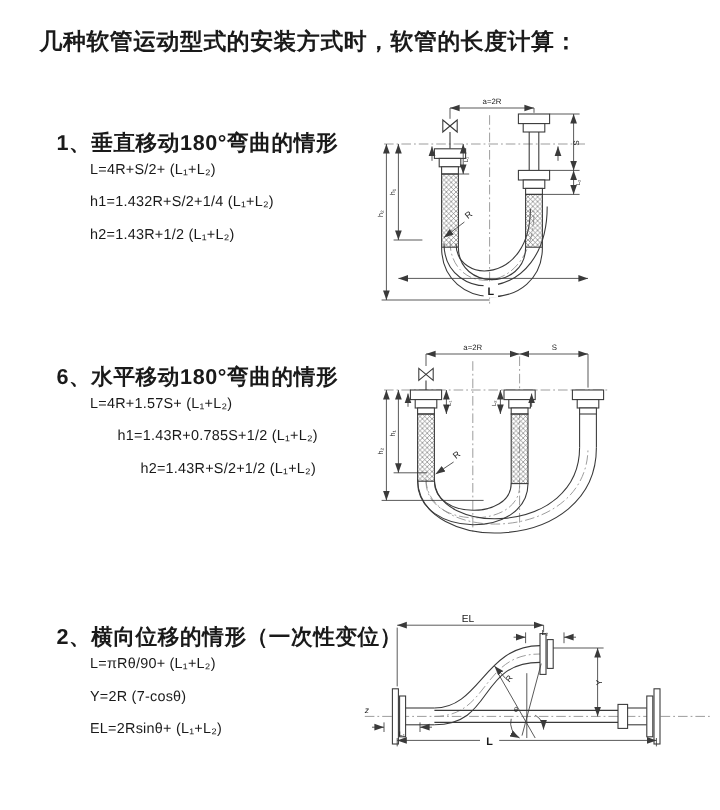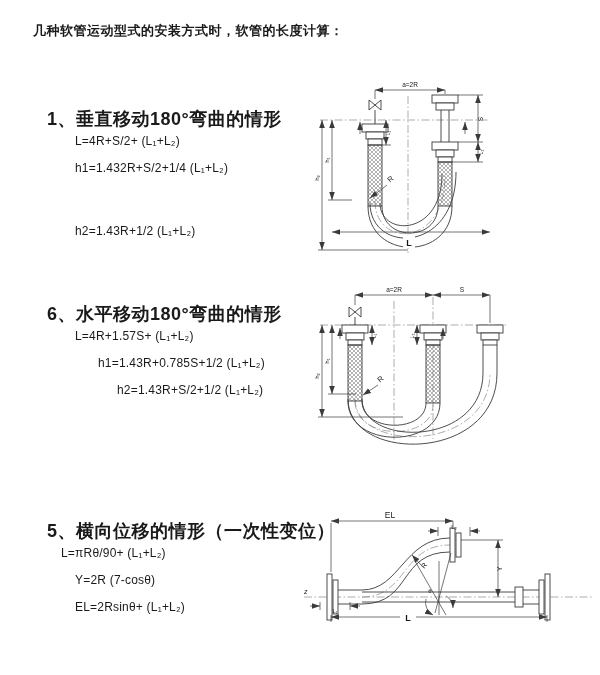--- a/index.html
+++ b/index.html
@@ -1,48 +1,48 @@
 <!DOCTYPE html>
 <html><head>
 <meta charset="utf-8">
 <style>
   html,body{margin:0;padding:0;}
   body{
     width:600px;height:675px;background:#ffffff;position:relative;overflow:hidden;
     font-family:"Liberation Sans","DejaVu Sans",sans-serif;color:#1a1a1a;
   }
   .abs{position:absolute;white-space:nowrap;}
-  .doc-title{font-size:13px;font-weight:bold;letter-spacing:0.5px;text-align:right;}
+  .doc-title{font-size:19px;font-weight:bold;letter-spacing:0.5px;text-align:right;}
   .sec-heading{font-size:18px;font-weight:bold;letter-spacing:0.5px;}
   .formula{font-size:12px;font-weight:400;letter-spacing:0.2px;}
   svg{position:absolute;overflow:visible;}
   svg .s{stroke:#3a3a3a;stroke-width:0.9;fill:none;}
   svg .sf{stroke:#3a3a3a;stroke-width:0.9;fill:#ffffff;}
   svg .braid{stroke:#3a3a3a;stroke-width:0.9;}
   svg .cl{stroke:#8a8a8a;stroke-width:0.7;fill:none;stroke-dasharray:8,2.5,1.5,2.5;}
   svg .dim{stroke:#3a3a3a;stroke-width:0.7;fill:none;}
   svg text{fill:#1a1a1a;font-family:"Liberation Sans","DejaVu Sans",sans-serif;}
 </style>
 </head>
 <body>
 
 <div class="abs doc-title" style="left:33px;top:22px;">几种软管运动型式的安装方式时，软管的长度计算：</div>
 
 <div class="abs sec-heading" style="left:47px;top:107px;">1、垂直移动180°弯曲的情形</div>
 <div class="abs formula" style="left:75px;top:134px;">L=4R+S/2+ (L₁+L₂)</div>
 <div class="abs formula" style="left:75px;top:161px;">h1=1.432R+S/2+1/4 (L₁+L₂)</div>
-<div class="abs formula" style="left:75px;top:188px;margin-top:36px;">h2=1.43R+1/2 (L₁+L₂)</div>
+<div class="abs formula" style="left:75px;top:188px;">h2=1.43R+1/2 (L₁+L₂)</div>
 
 <div class="abs sec-heading" style="left:47px;top:302px;">6、水平移动180°弯曲的情形</div>
 <div class="abs formula" style="left:75px;top:329px;">L=4R+1.57S+ (L₁+L₂)</div>
 <div class="abs formula" style="left:75px;top:356px;margin-left:23px;">h1=1.43R+0.785S+1/2 (L₁+L₂)</div>
 <div class="abs formula" style="left:75px;top:383px;margin-left:42px;">h2=1.43R+S/2+1/2 (L₁+L₂)</div>
 
-<div class="abs sec-heading" style="left:47px;top:519px;">5、横向位移的情形（一次性变位）</div>
-<div class="abs formula" style="left:61px;top:546px;">L=πRθ/90+ (L₁+L₂)</div>
+<div class="abs sec-heading" style="left:47px;top:519px;">2、横向位移的情形（一次性变位）</div>
+<div class="abs formula" style="left:75px;top:546px;">L=πRθ/90+ (L₁+L₂)</div>
 <div class="abs formula" style="left:75px;top:573px;">Y=2R (7-cosθ)</div>
 <div class="abs formula" style="left:75px;top:600px;">EL=2Rsinθ+ (L₁+L₂)</div>
 
 <svg style="left:312px;top:76px;" width="250" height="180" viewBox="0 0 250 180">
   <defs>
     <marker id="ar1" markerWidth="10" markerHeight="8" refX="8" refY="4" orient="auto-start-reverse" markerUnits="userSpaceOnUse">
       <path d="M0,1.2 L8,4 L0,6.8 Z" fill="#3a3a3a"></path>
     </marker>
     <pattern id="ha1" width="4" height="4" patternUnits="userSpaceOnUse">
       <path d="M0,0 L4,4 M4,0 L0,4" stroke="#666" stroke-width="0.5"></path>

